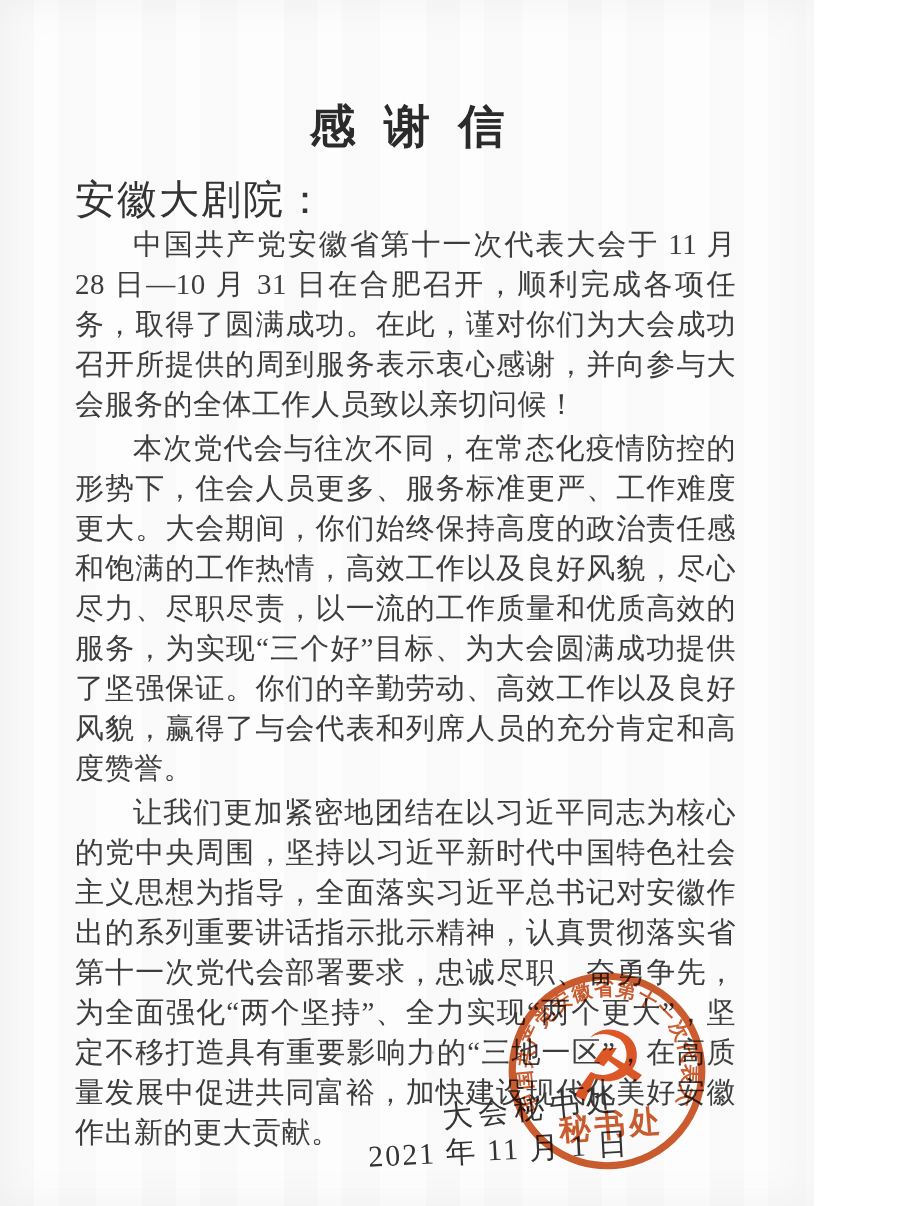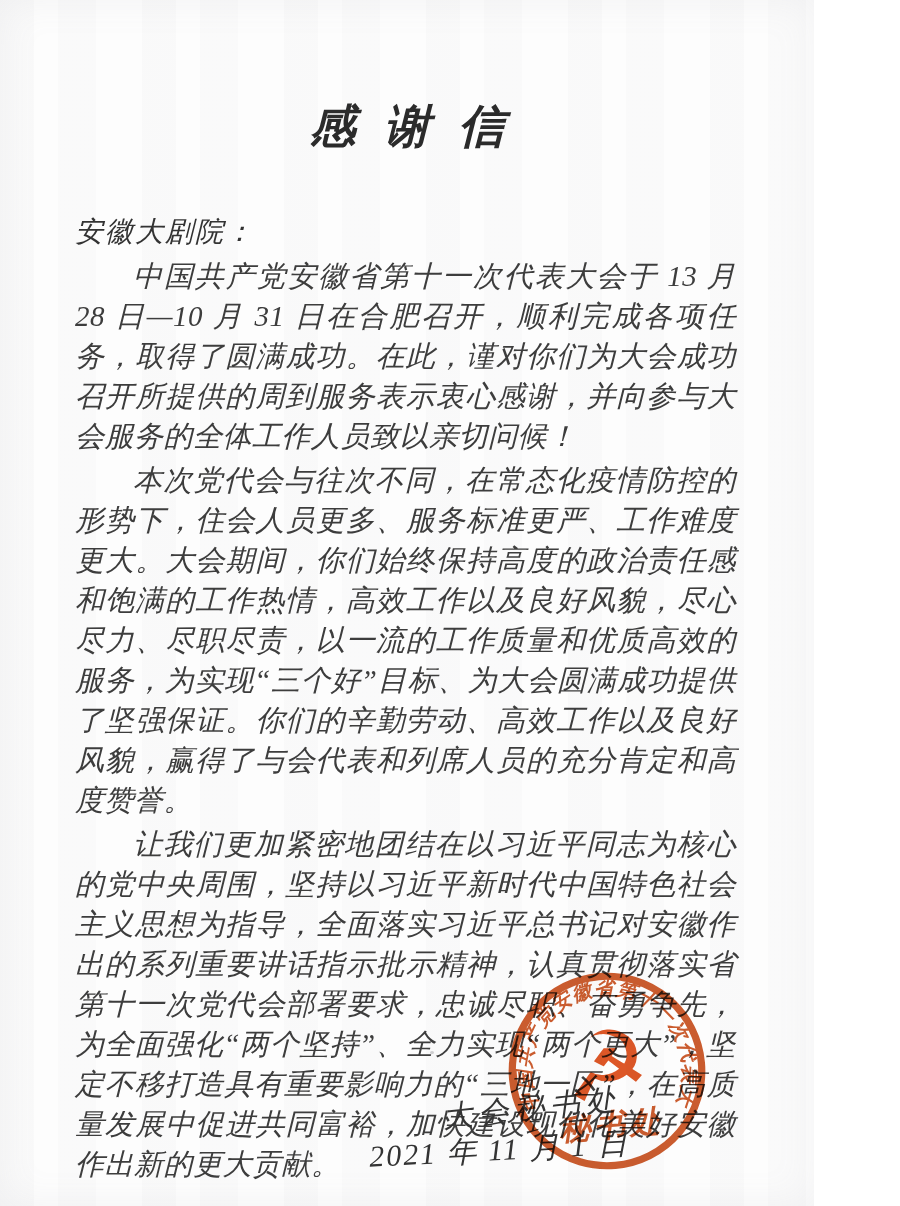--- a/index.html
+++ b/index.html
@@ -12,32 +12,31 @@
     position:relative;width:814px;height:1206px;
     background:
       repeating-linear-gradient(90deg,
         rgba(180,180,185,0.05) 0 34px,
         rgba(255,255,255,0) 34px 58px,
         rgba(175,175,180,0.04) 58px 96px,
         rgba(255,255,255,0) 96px 142px),
       #fdfdfd;
     box-shadow:inset 0 0 38px rgba(150,150,155,0.10);
     color:#3a3a3a;
-    font-style:italic;
   }
   .title{
     margin:0;padding-top:96px;
     text-align:center;
     font-size:46px;font-weight:700;color:#2b2b2b;
     letter-spacing:0.62em;text-indent:0.62em;
     font-family:"Liberation Serif", serif;
   }
   .salutation{
-    margin:54px 78px 0 75px;
-    font-size:28px;line-height:40px;
+    margin:22px 78px 0 75px;
+    font-size:40px;line-height:40px;
     letter-spacing:2px;color:#333;
   }
   .body-text{margin:4px 78px 0 75px;}
   .body-text p{
     margin:0 0 4px 0;
     font-size:29px;line-height:40px;
     text-indent:2em;
     text-align:justify;
     letter-spacing:0.5px;
     color:#3d3d3d;
@@ -81,21 +80,21 @@
 </head>
 <body>
 
 <div class="scan">
 
   <h1 class="title">感谢信</h1>
 
   <div class="salutation">安徽大剧院：</div>
 
   <div class="body-text">
-    <p>中国共产党安徽省第十一次代表大会于 13 月 28 日—10 月 31 日在合肥召开，顺利完成各项任务，取得了圆满成功。在此，谨对你们为大会成功召开所提供的周到服务表示衷心感谢，并向参与大会服务的全体工作人员致以亲切问候！</p>
+    <p>中国共产党安徽省第十一次代表大会于 11 月 28 日—10 月 31 日在合肥召开，顺利完成各项任务，取得了圆满成功。在此，谨对你们为大会成功召开所提供的周到服务表示衷心感谢，并向参与大会服务的全体工作人员致以亲切问候！</p>
     <p>本次党代会与往次不同，在常态化疫情防控的形势下，住会人员更多、服务标准更严、工作难度更大。大会期间，你们始终保持高度的政治责任感和饱满的工作热情，高效工作以及良好风貌，尽心尽力、尽职尽责，以一流的工作质量和优质高效的服务，为实现“三个好”目标、为大会圆满成功提供了坚强保证。你们的辛勤劳动、高效工作以及良好风貌，赢得了与会代表和列席人员的充分肯定和高度赞誉。</p>
     <p>让我们更加紧密地团结在以习近平同志为核心的党中央周围，坚持以习近平新时代中国特色社会主义思想为指导，全面落实习近平总书记对安徽作出的系列重要讲话指示批示精神，认真贯彻落实省第十一次党代会部署要求，忠诚尽职、奋勇争先，为全面强化“两个坚持”、全力实现“两个更大”，坚定不移打造具有重要影响力的“三地一区”，在高质量发展中促进共同富裕，加快建设现代化美好安徽作出新的更大贡献。</p>
   </div>
 
   <div class="signoff">
     <div class="signature">大会秘书处</div>
     <div class="date">2021 年 11 月 1 日</div>
   </div>
 
   <div class="speck"></div>

